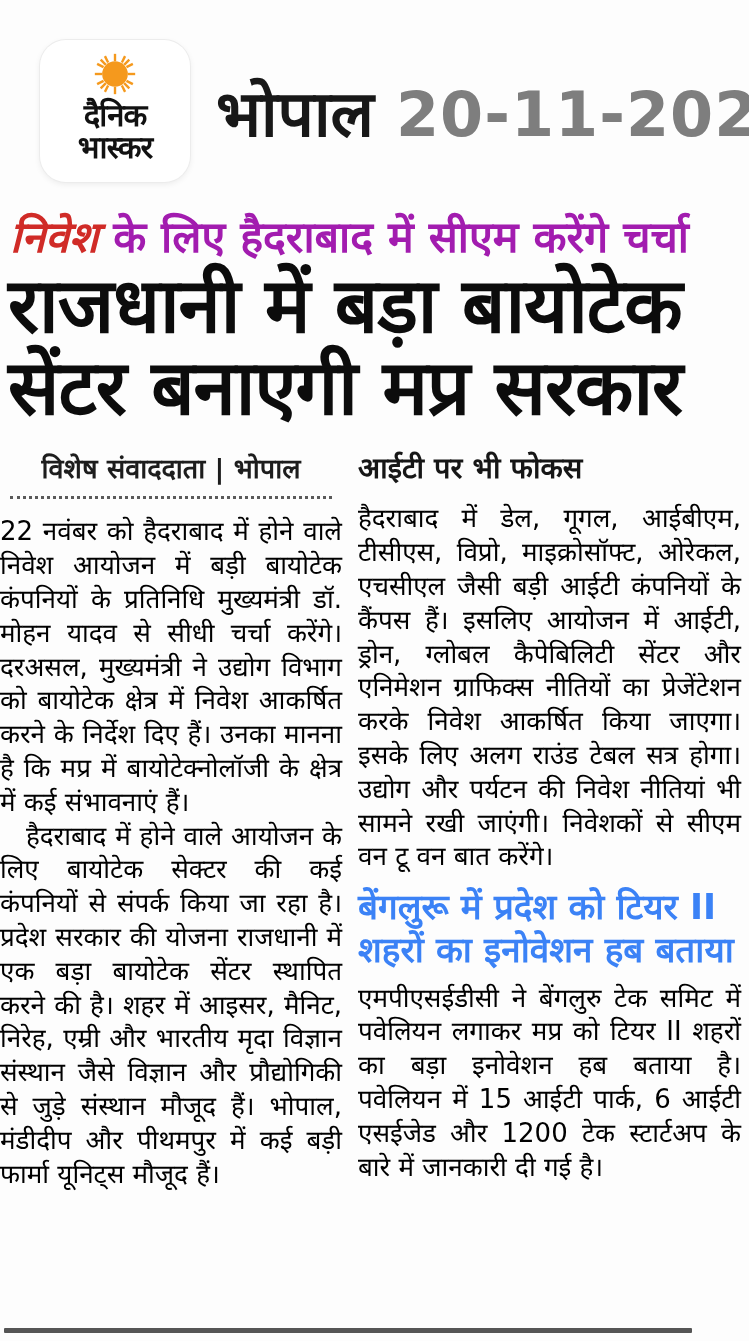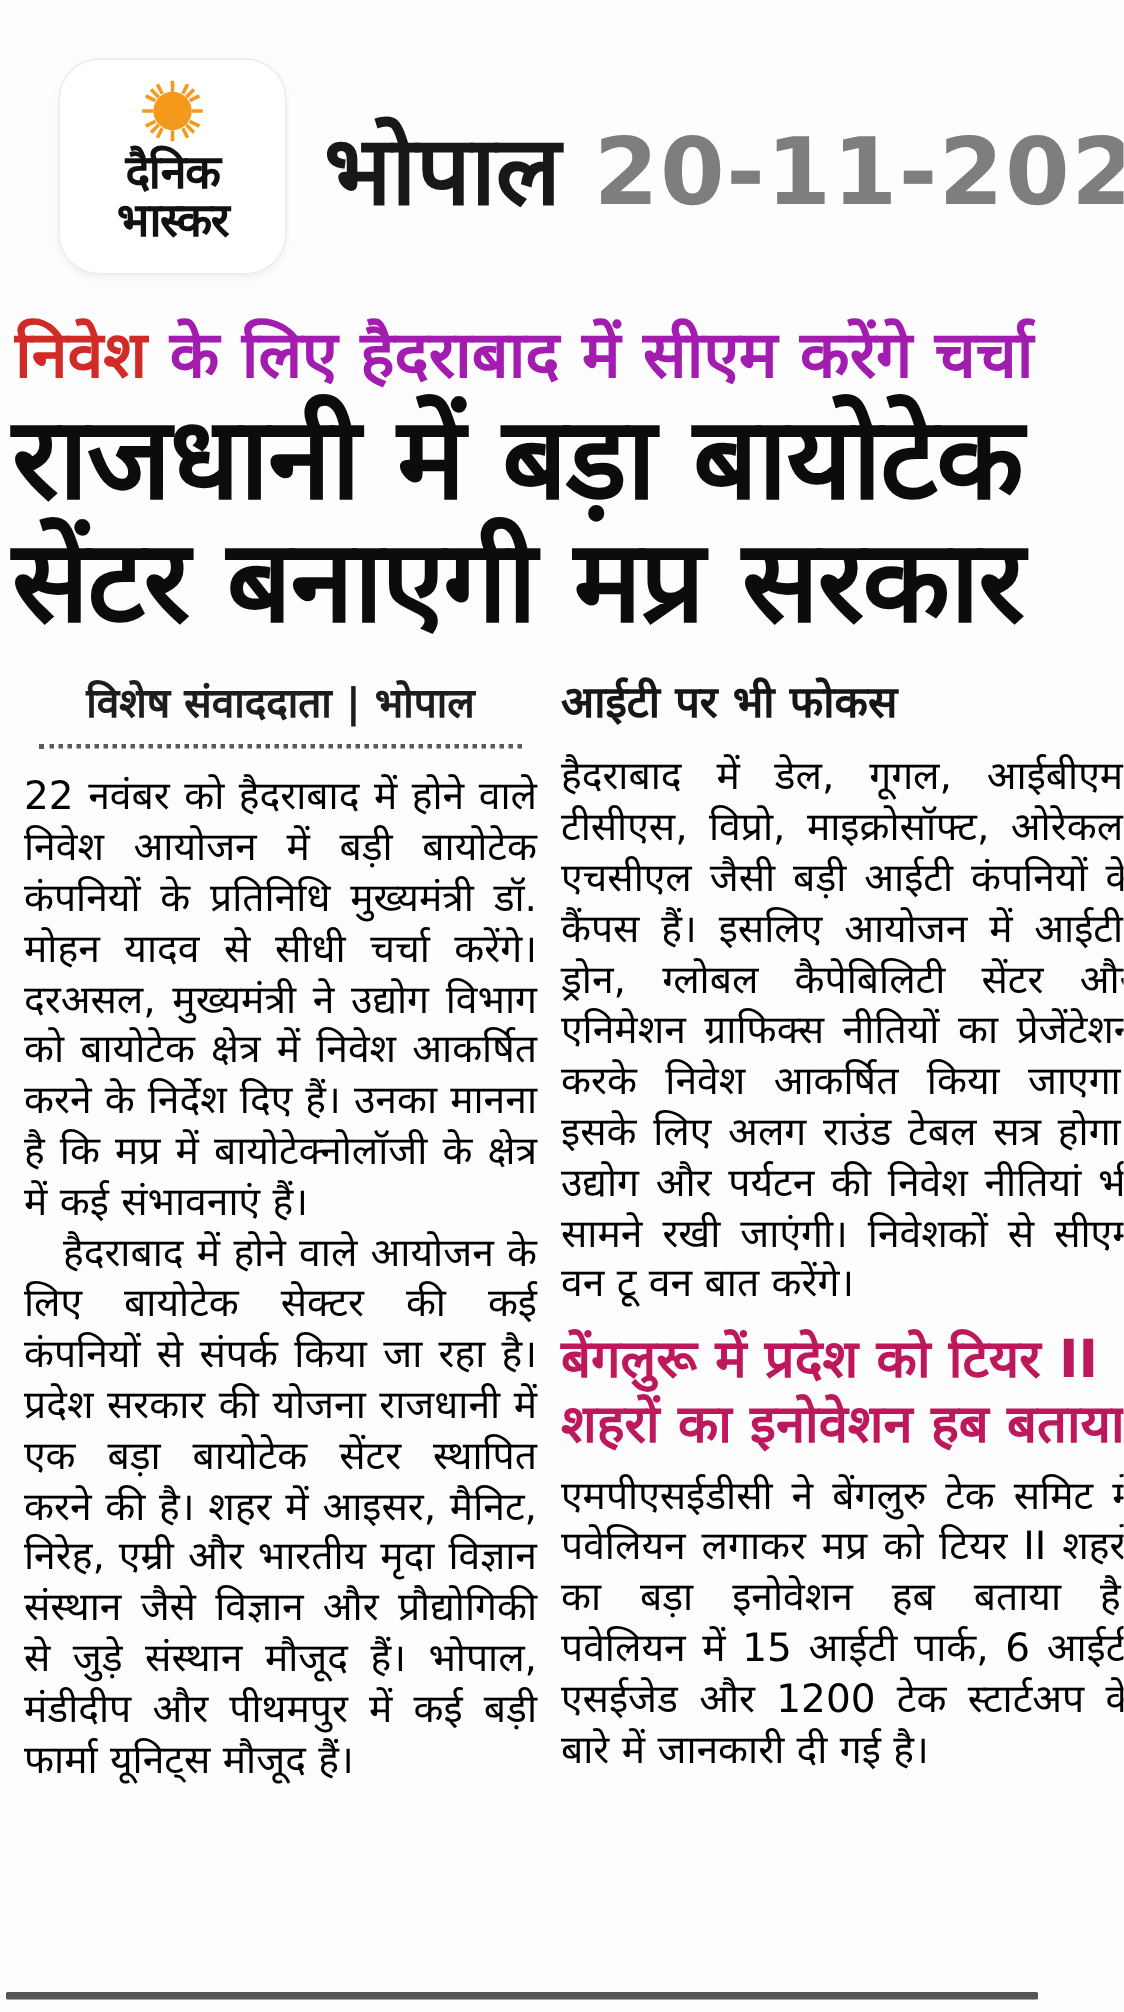--- a/index.html
+++ b/index.html
@@ -63,40 +63,40 @@
 
   
   .kicker {
     padding: 0 10px;
     margin-top: 32px;
     font-size: 43px;
     font-weight: 800;
     line-height: 1.1;
     white-space: nowrap;
   }
-  .kicker .hl { color: #d02ب27; }
+  .kicker .hl { color: #d02ب27; font-style: italic; }
   .kicker .hl { color: #d02b27; }
   .kicker .rest { color: #a21caf; }
 
   
   .headline {
     padding: 0 8px;
     margin-top: 4px;
     font-size: 76px;
     font-weight: 800;
     line-height: 1.08;
     color: #0c0c0c;
     letter-spacing: -1px;
   }
 
   
   .content {
     display: flex;
     gap: 16px;
-    padding: 0 16px;
+    padding: 0 0;
     margin-top: 14px;
   }
   .col-left  { width: 342px; flex: 0 0 auto; }
   .col-right { width: 383px; flex: 0 0 auto; }
 
   .byline {
     font-size: 27px;
     font-weight: 800;
     color: #1d1d1d;
     text-align: center;
@@ -116,21 +116,21 @@
   .subhead1 {
     font-size: 29px;
     font-weight: 800;
     color: #161616;
     margin: 4px 0 16px 0;
   }
   .subhead2 {
     font-size: 35px;
     font-weight: 800;
     line-height: 1.22;
-    color: #be185d;
+    color: #3b82f6;
     margin: 12px 0 10px 0;
   }
 
   
   .bottom-rule {
     position: absolute;
     left: 4px;
     bottom: 8px;
     width: 688px;
     height: 5px;

